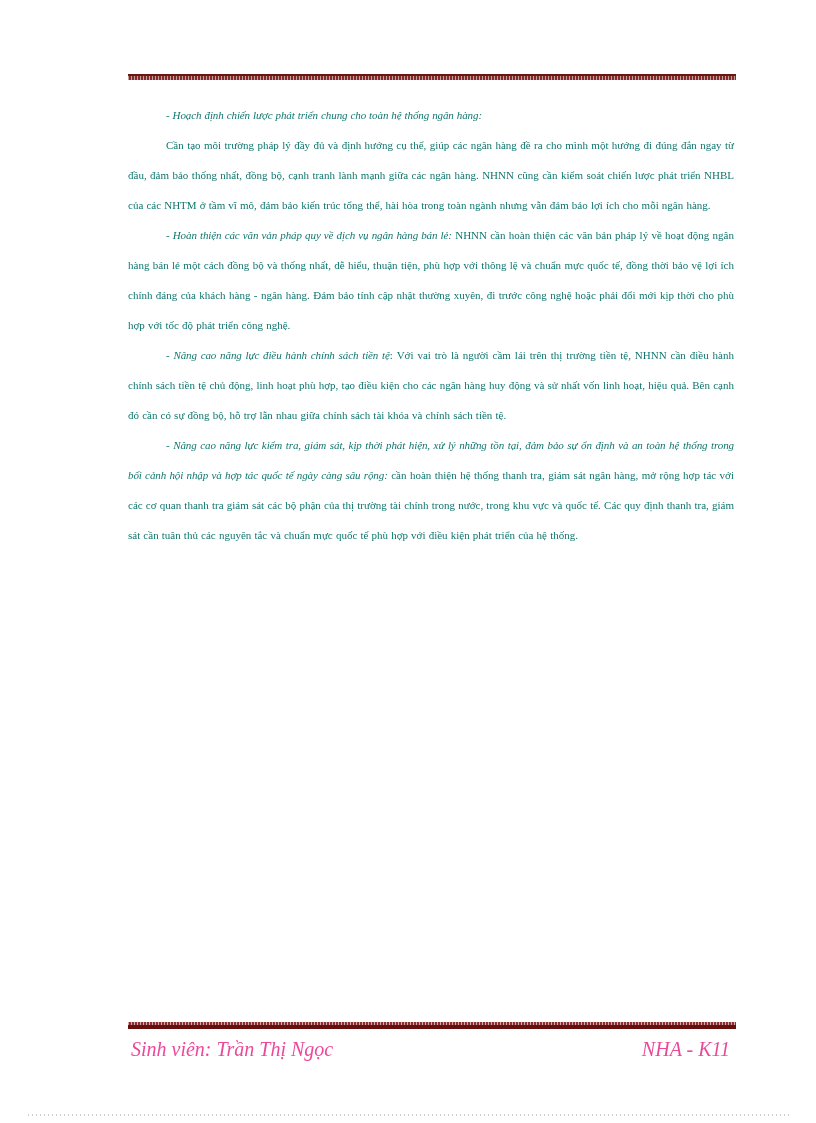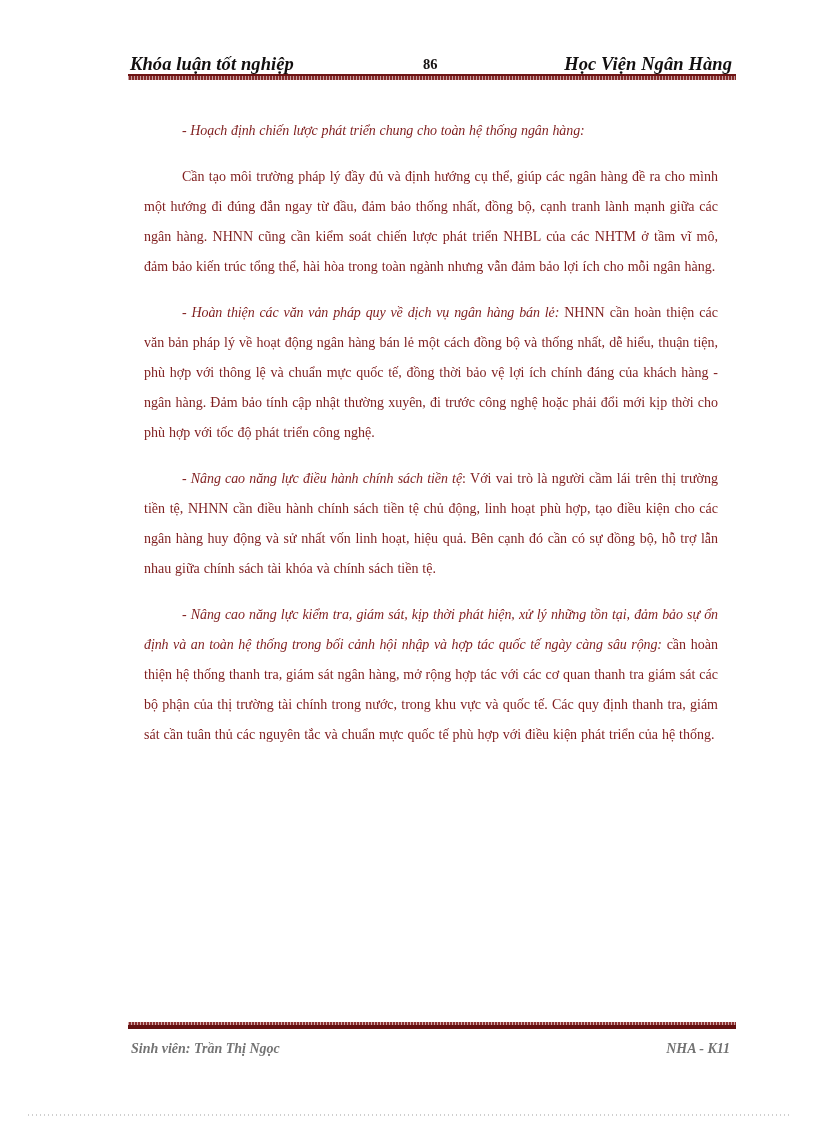--- a/index.html
+++ b/index.html
@@ -91,27 +91,27 @@
   }
 
   
   .body-column {
     position: absolute;
     left: 128px;
     top: 100px;
     width: 606px;
   }
   .para {
-    margin: 16px;
-    font-size: 14px;
+    margin: 0;
+    font-size: 11px;
     line-height: 30px;
     text-align: justify;
     text-justify: inter-word;
     text-indent: 38px;
-    color: #7f1d1d;
+    color: #0f766e;
     word-spacing: 0.4px;
   }
   .para .lead {
     font-style: italic;
     font-weight: normal;
     letter-spacing: -0.1px;
   }
 
   
   .footer-rule {
@@ -146,25 +146,25 @@
     left: 128px;
     top: 1036px;
     width: 606px;
     height: 26px;
     display: flex;
     align-items: center;
     justify-content: space-between;
   }
   .ftr-left, .ftr-right {
     font-family: "Liberation Serif", "DejaVu Serif", serif;
-    font-weight: bold;
+    font-weight: normal;
     font-style: italic;
-    font-size: 14px;
+    font-size: 20px;
     white-space: nowrap;
-    color: #737373;
+    color: #ec4899;
   }
   .ftr-left { margin-left: 3px; }
   .ftr-right { margin-right: 4px; text-align: center; }
 
   
   .scan-edge {
     position: absolute;
     left: 28px;
     top: 1114px;
     width: 762px;
@@ -176,25 +176,20 @@
         rgba(255,255,255,0) 1px,
         rgba(255,255,255,0) 4px);
     opacity: 0.65;
   }
 </style>
 </head>
 <body>
 
 <div class="page">
 
-  <div class="running-header">
-    <div class="hdr-left">Khóa luận tốt nghiệp</div>
-    <div class="hdr-right">Học Viện Ngân Hàng</div>
-    <div class="hdr-page-number">86</div>
-  </div>
 
   <div class="header-rule">
     <div class="rule-thin"></div>
     <div class="rule-band"></div>
   </div>
 
   <div class="body-column">
 
     <p class="para">
       <span class="lead">- Hoạch định chiến lược phát triển chung cho toàn hệ thống ngân hàng:</span><span></span>

